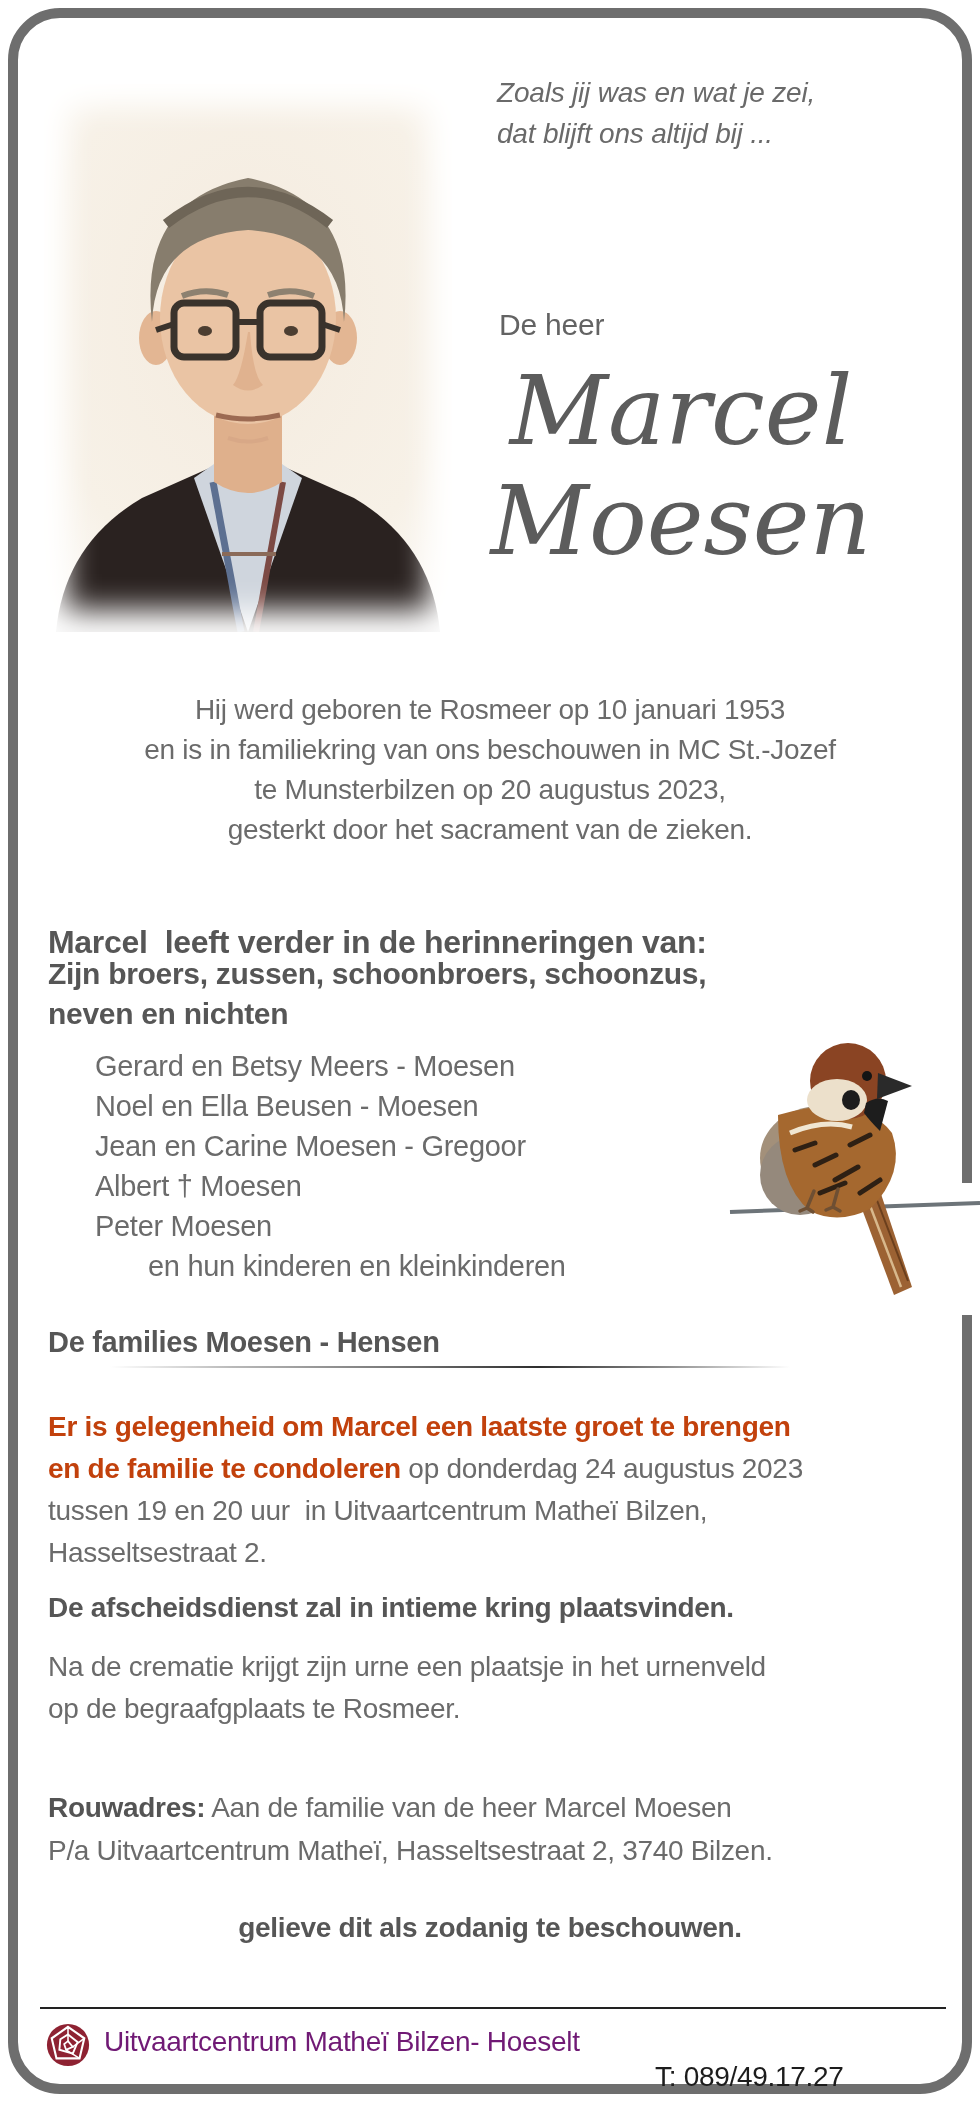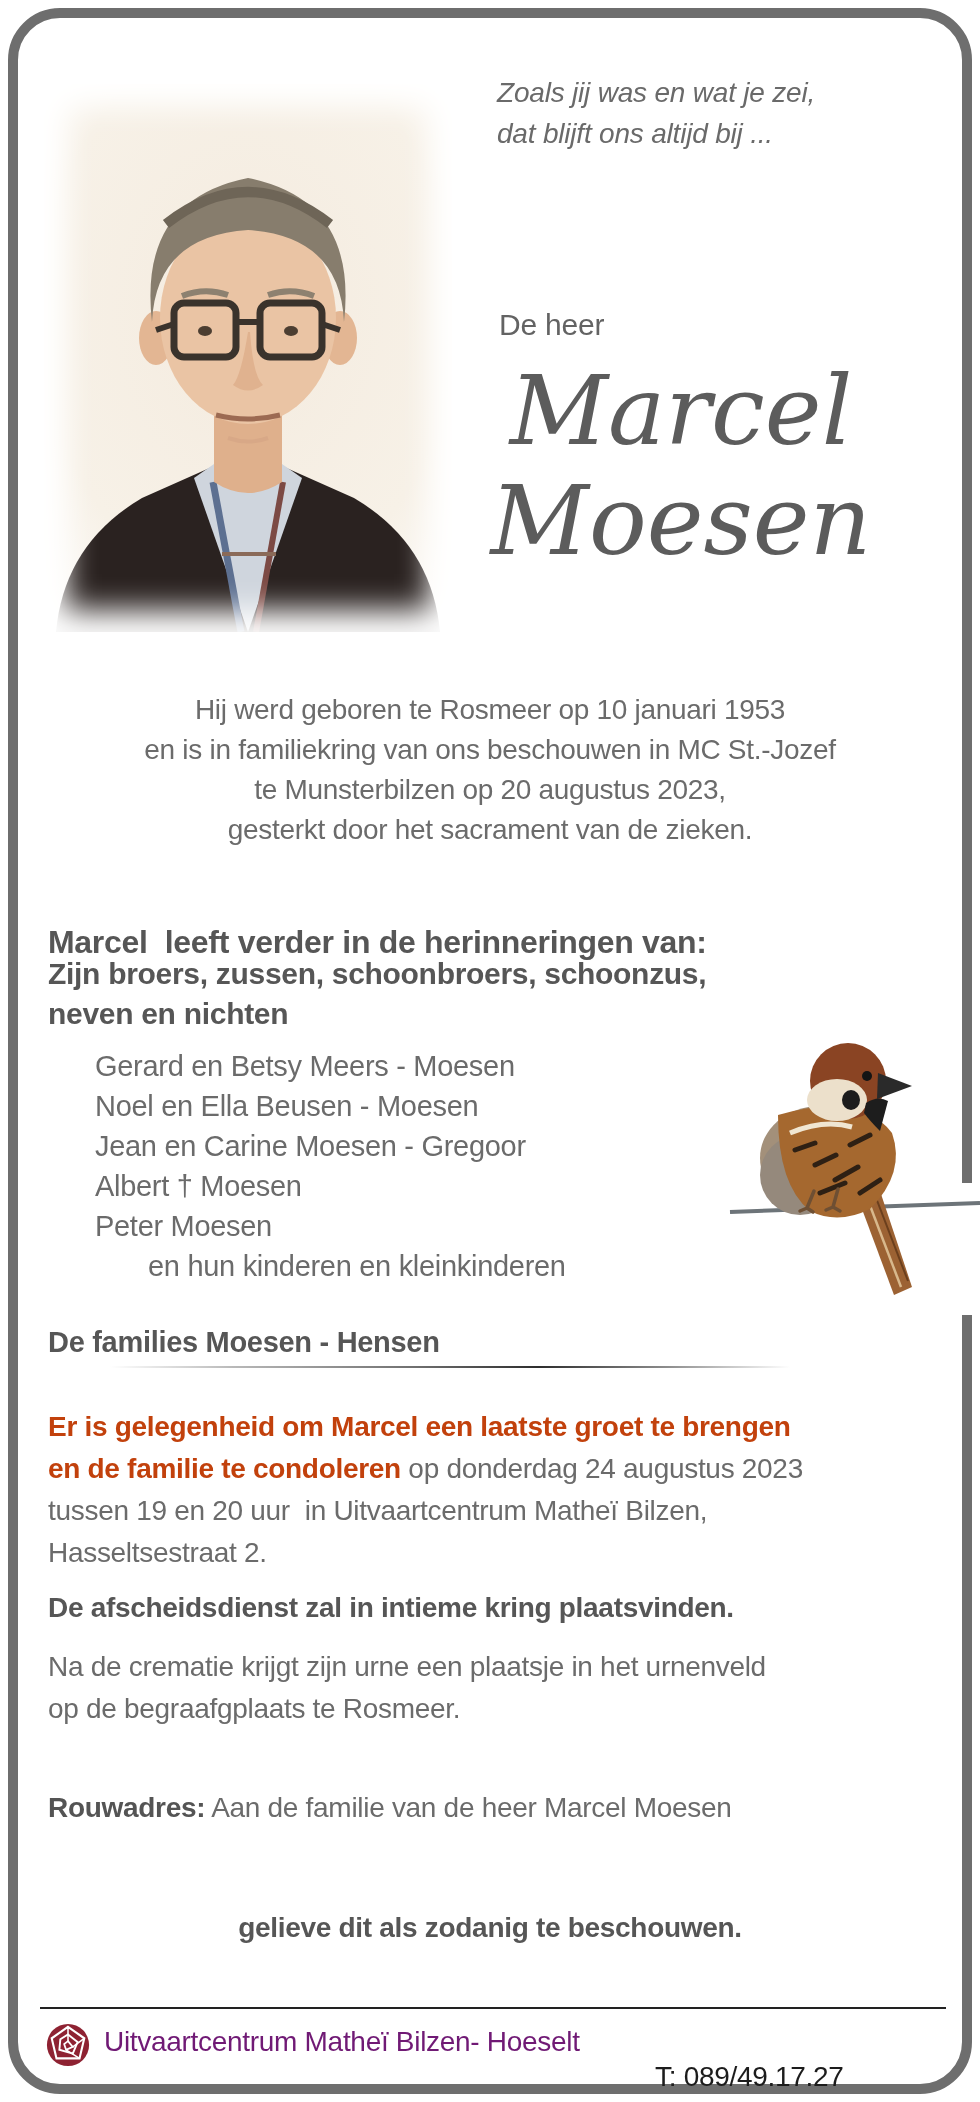--- a/index.html
+++ b/index.html
@@ -195,20 +195,21 @@
 
 <div class="abs service-line bold-head tl">De afscheidsdienst zal in intieme kring plaatsvinden.</div>
 
 <div class="abs cremation">
   <div class="tl">Na de crematie krijgt zijn urne een plaatsje in het urnenveld</div>
   <div class="tl">op de begraafgplaats te Rosmeer.</div>
 </div>
 
 <div class="abs address">
   <div class="tl"><b>Rouwadres:</b><span class="tl"> Aan de familie van de heer Marcel Moesen</span></div>
+  <div class="tl">P/a Uitvaartcentrum Matheï, Hasseltsestraat 2, 3740 Bilzen.</div>
 </div>
 
 <div class="abs notice bold-head">
   <div class="tl">gelieve dit als zodanig te beschouwen.</div>
 </div>
 
 <div class="abs footer-line"></div>
 <div class="abs footer-logo">
   <svg width="46" height="46" viewBox="0 0 48 48">
     <circle cx="24" cy="24" r="22" fill="#8e2232"></circle>

